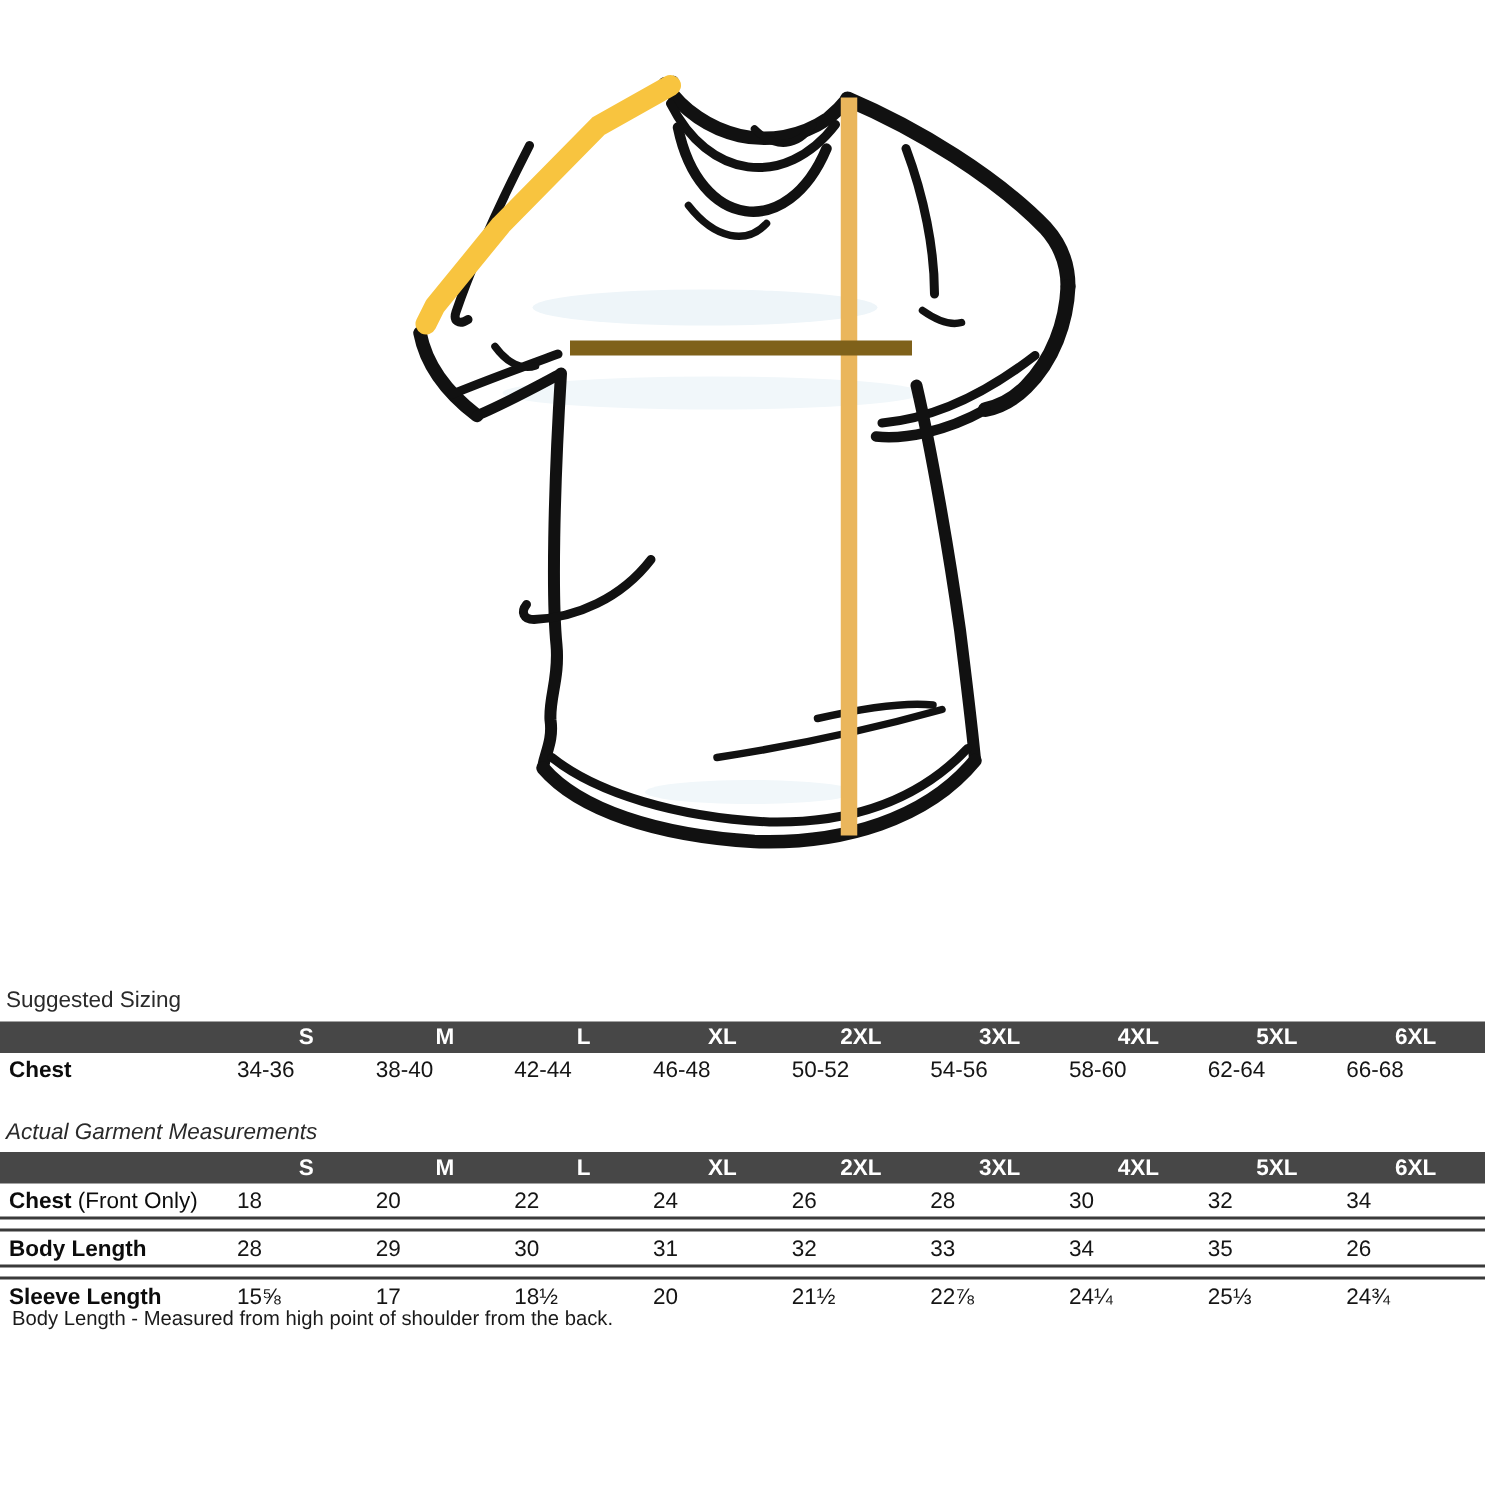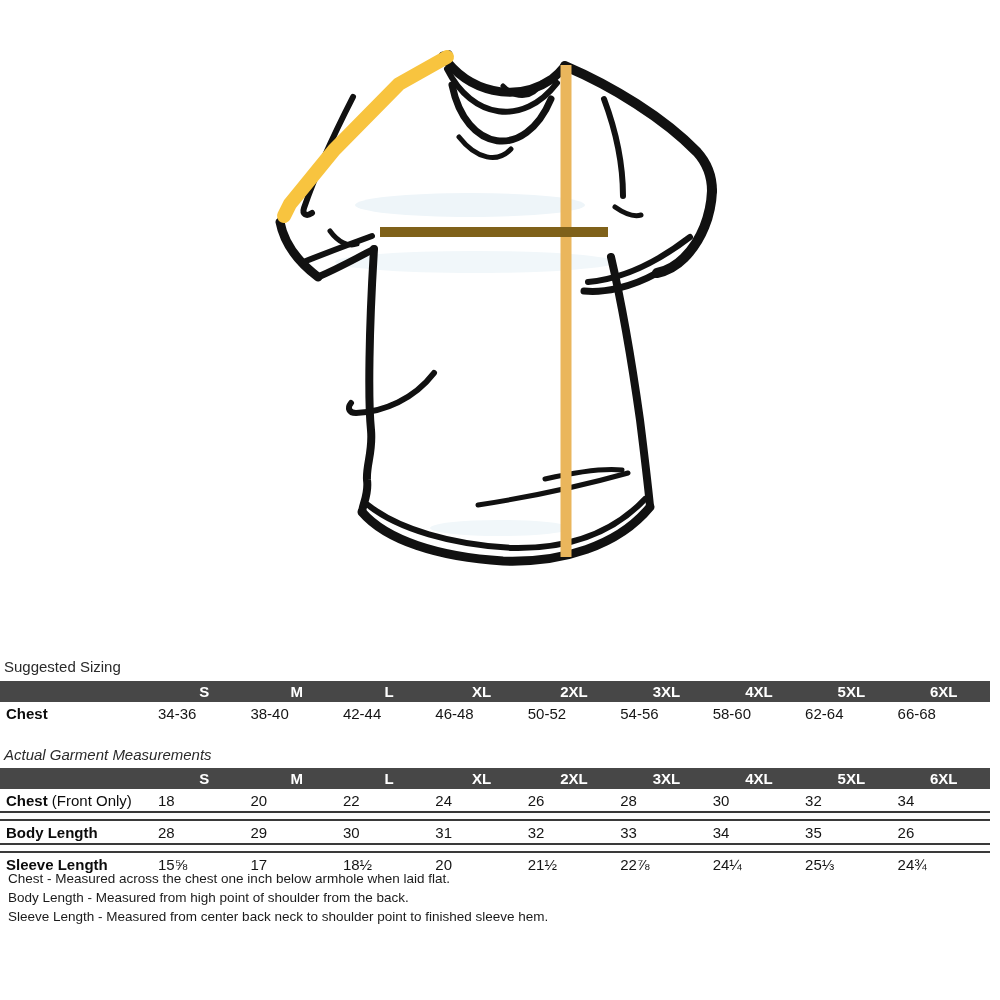--- a/index.html
+++ b/index.html
@@ -158,18 +158,16 @@
         <div class="cell">20</div>
         <div class="cell">21½</div>
         <div class="cell">22⅞</div>
         <div class="cell">24¼</div>
         <div class="cell">25⅓</div>
         <div class="cell">24¾</div>
       </div>
   </div>
 
   <div class="notes">
-    <div>Chest - Measured across the chest one inch below armhole when laid flat.</div>
     <div>Body Length - Measured from high point of shoulder from the back.</div>
-    <div>Sleeve Length - Measured from center back neck to shoulder point to finished sleeve hem.</div>
   </div>
 
 </div>
 
 </body></html>

